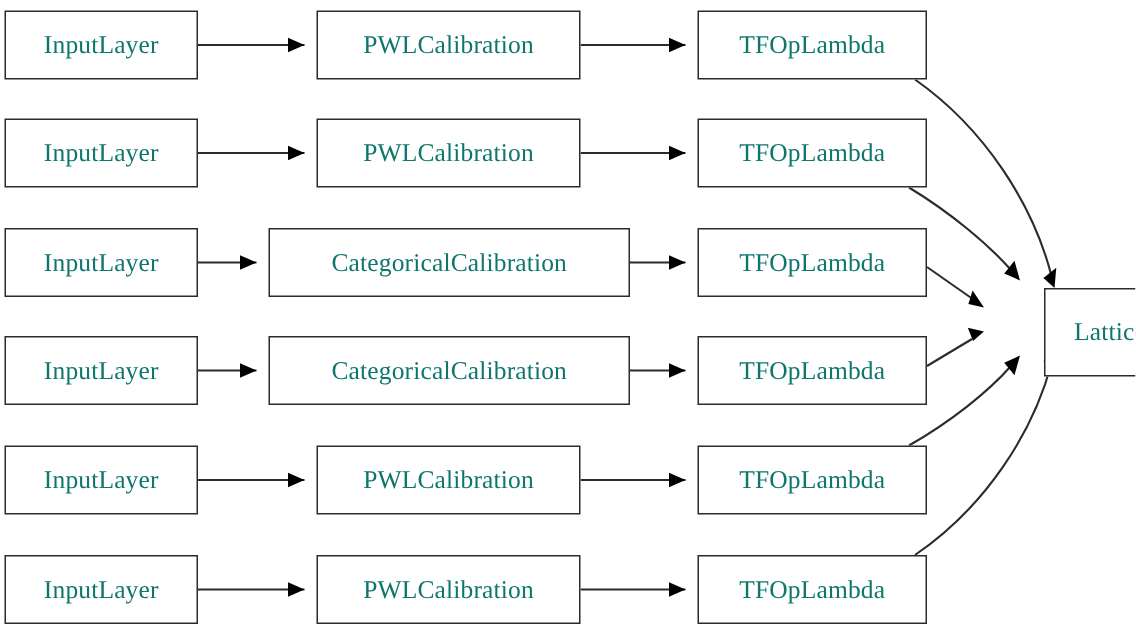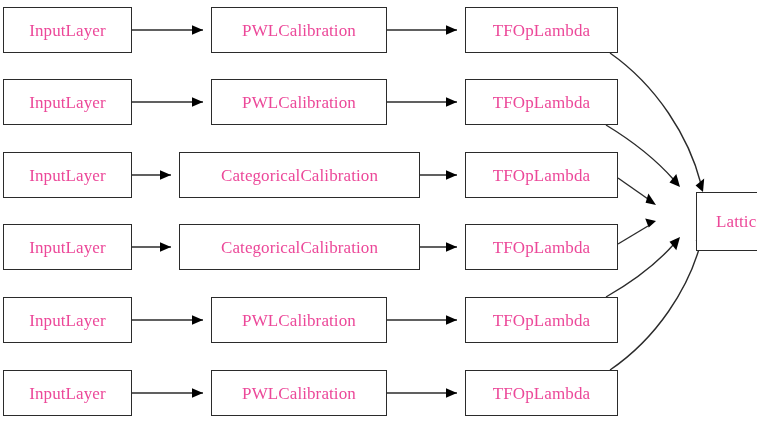--- a/index.html
+++ b/index.html
@@ -16,21 +16,21 @@
     font-family: "Liberation Serif", "DejaVu Serif", serif;
   }
   .node {
     position: absolute;
     box-sizing: border-box;
     background: #ffffff;
     border: 1.6px solid #2b2b2b;
     display: flex;
     align-items: center;
     justify-content: center;
-    color: #ec4899;
+    color: #0f766e;
     font-size: 17px;
     line-height: 1;
     letter-spacing: 0.1px;
     white-space: nowrap;
     z-index: 2;
   }
   .node .node-label {
     display: block;
     transform: translateY(-0.5px);
   }

